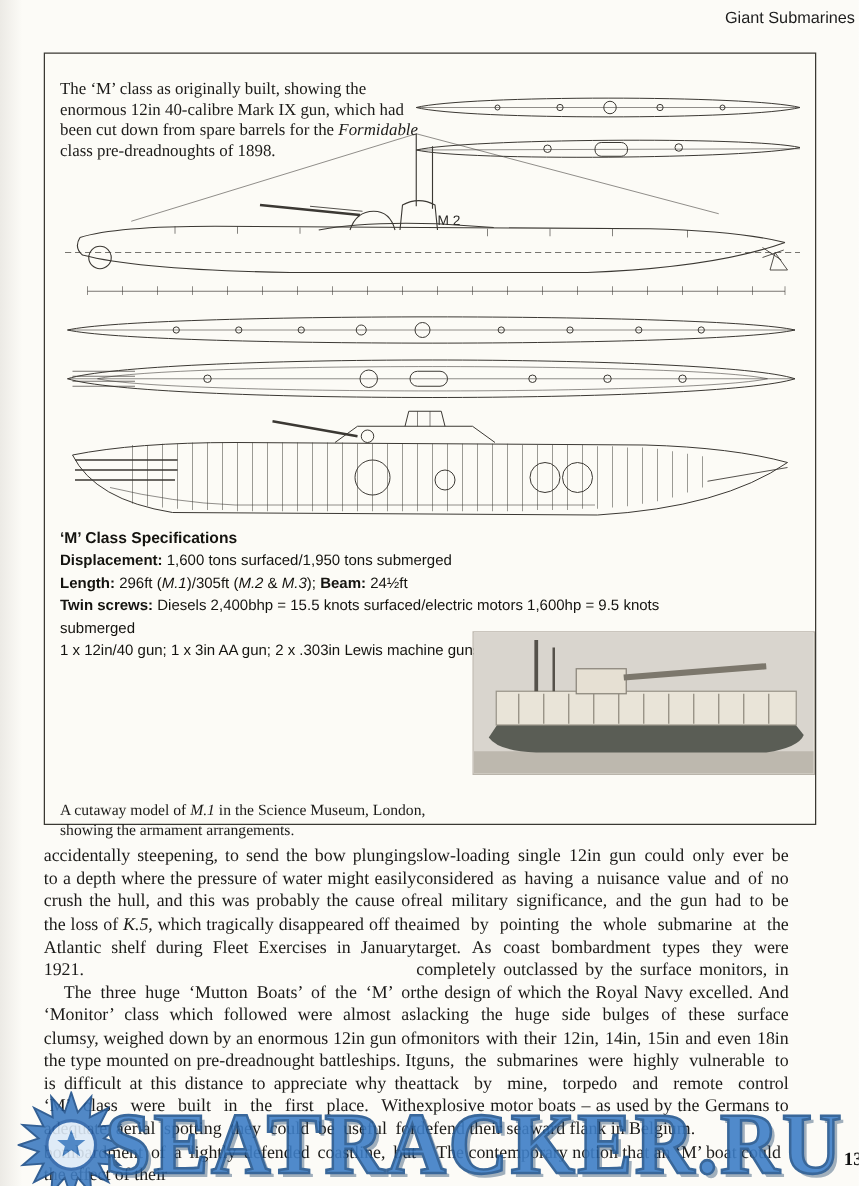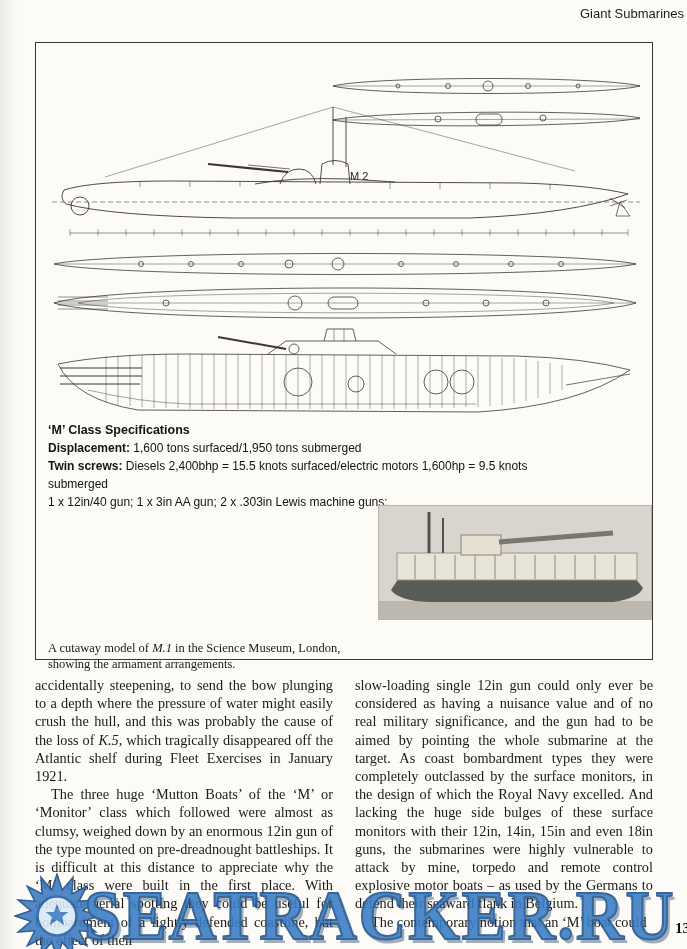--- a/index.html
+++ b/index.html
@@ -38,21 +38,21 @@
   .photo{
     position:absolute;left:342px;top:462px;width:272px;height:113px;
     border:1px solid #b9b4aa;
   }
   .photo-caption{
     position:absolute;left:12px;top:597px;width:322px;
     font-size:12.5px;line-height:16px;
   }
   .columns{
     position:absolute;left:35px;top:676px;width:618px;
-    display:flex;gap:22px;
+    display:flex;
   }
   .col{width:298px;font-size:14.3px;line-height:18.2px;text-align:justify;}
   .col p{margin:0;}
   .col p.indent{text-indent:16px;}
   .watermark{
     position:absolute;left:14px;top:870px;width:670px;height:92px;
     display:flex;align-items:center;z-index:6;opacity:0.9;
   }
   .wm-logo{flex:0 0 auto;margin-right:-16px;}
   .wm-text{
@@ -72,20 +72,21 @@
 </style>
 </head>
 <body>
 
 <div class="page">
 
   <div class="running-head">Giant Submarines</div>
 
   <div class="figure-box">
 
+    <div class="fig-caption"><span>The ‘M’ class as originally built, showing the enormous 12in 40-calibre Mark IX gun, which had been cut down from spare barrels for the </span><span style="font-style: italic;">Formidable</span><span> class pre-dreadnoughts of 1898.</span></div>
 
     <svg class="d-topplan" viewBox="0 0 318 70">
       <g stroke="#3b3833" fill="none" stroke-width="0.8">
         <path d="M5,18 C45,8 272,8 312,18 C272,28 45,28 5,18 Z"></path>
         <line x1="5" y1="18" x2="312" y2="18" stroke-width="0.45"></line>
         <circle cx="160" cy="18" r="5"></circle>
         <circle cx="120" cy="18" r="2.5"></circle>
         <circle cx="200" cy="18" r="2.5"></circle>
         <circle cx="70" cy="18" r="2"></circle>
         <circle cx="250" cy="18" r="2"></circle>
@@ -164,20 +165,21 @@
         <path d="M14,40 H96 M14,48 H96 M14,56 H94" stroke-width="1.1"></path>
         <line x1="520" y1="57" x2="584" y2="46" stroke-width="0.7"></line>
         <line x1="288" y1="1" x2="288" y2="13" stroke-width="0.5"></line>
         <line x1="298" y1="1" x2="298" y2="13" stroke-width="0.5"></line>
       </g>
     </svg>
 
     <div class="specs">
       <div class="specs-title">‘M’ Class Specifications</div>
       <div class="spec-line"><span style="font-weight: bold;">Displacement: </span><span>1,600 tons surfaced/1,950 tons submerged</span></div>
+      <div class="spec-line"><span style="font-weight: bold;">Length: </span><span>296ft (</span><span style="font-style: italic;">M.1</span><span>)/305ft (</span><span style="font-style: italic;">M.2</span><span> &amp; </span><span style="font-style: italic;">M.3</span><span>); </span><span style="font-weight: bold;">Beam: </span><span>24½ft</span></div>
       <div class="spec-line"><span style="font-weight: bold;">Twin screws: </span><span>Diesels 2,400bhp = 15.5 knots surfaced/electric motors 1,600hp = 9.5 knots submerged</span></div>
       <div class="spec-line"><span>1 x 12in/40 gun; 1 x 3in AA gun; 2 x .303in Lewis machine guns;</span></div>
     </div>
 
     <svg class="photo" viewBox="0 0 272 113">
       <rect width="272" height="113" fill="#d9d5ce"></rect>
       <rect y="95" width="272" height="18" fill="#bdb8ae"></rect>
       <path d="M12,84 Q20,95 50,96 L234,96 Q260,92 264,82 L256,72 L20,72 Z" fill="#5a5d55"></path>
       <rect x="18" y="47" width="240" height="27" fill="#e9e4d8" stroke="#9a958a"></rect>
       <path d="M36,49V73M56,49V73M76,49V73M96,49V73M116,49V73M136,49V73M156,49V73M176,49V73M196,49V73M216,49V73M236,49V73" stroke="#8e897d" stroke-width="1" fill="none"></path>

